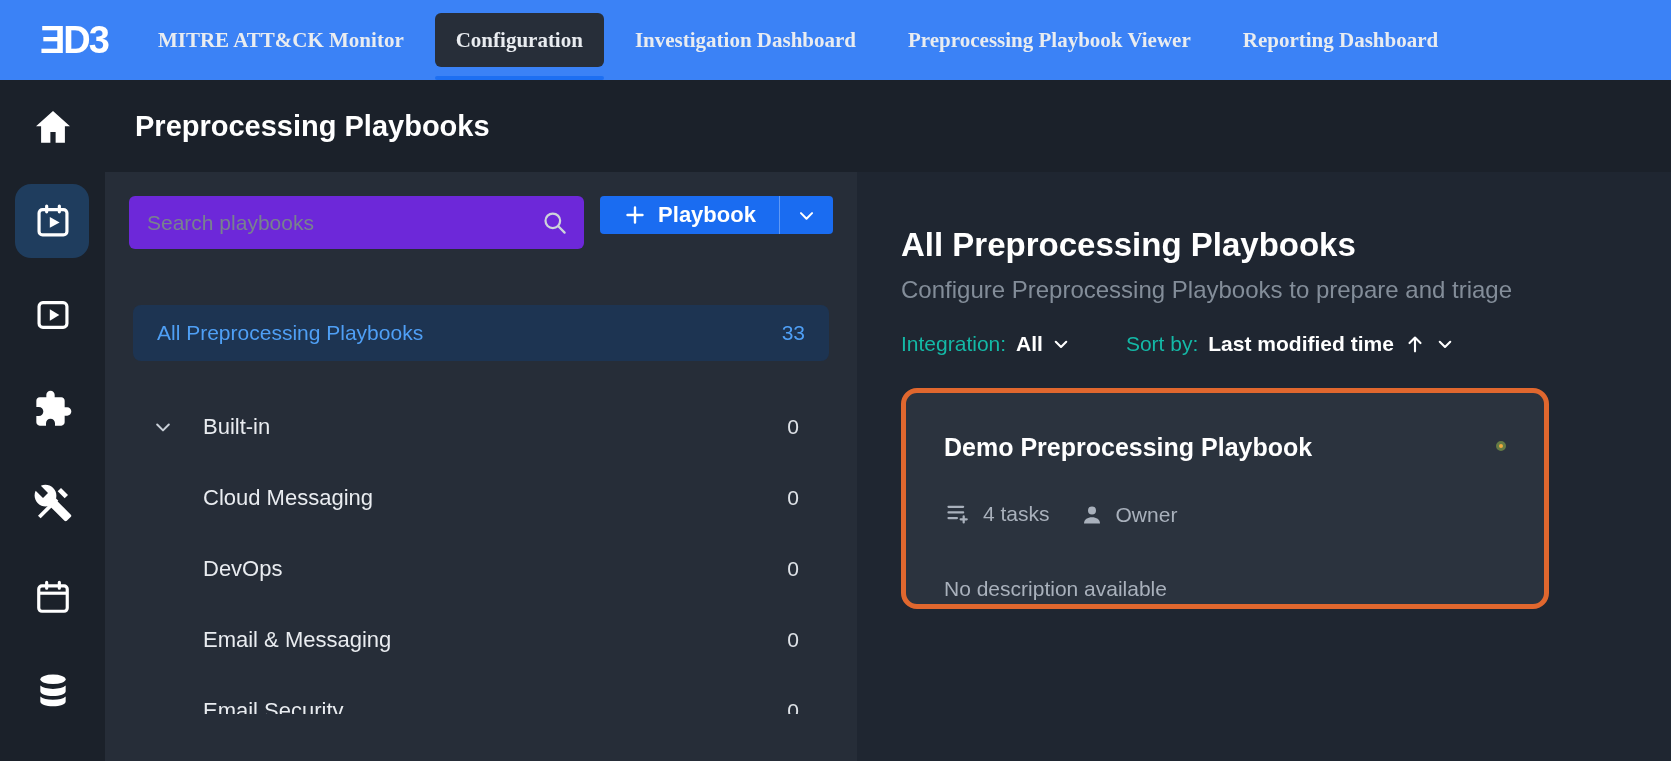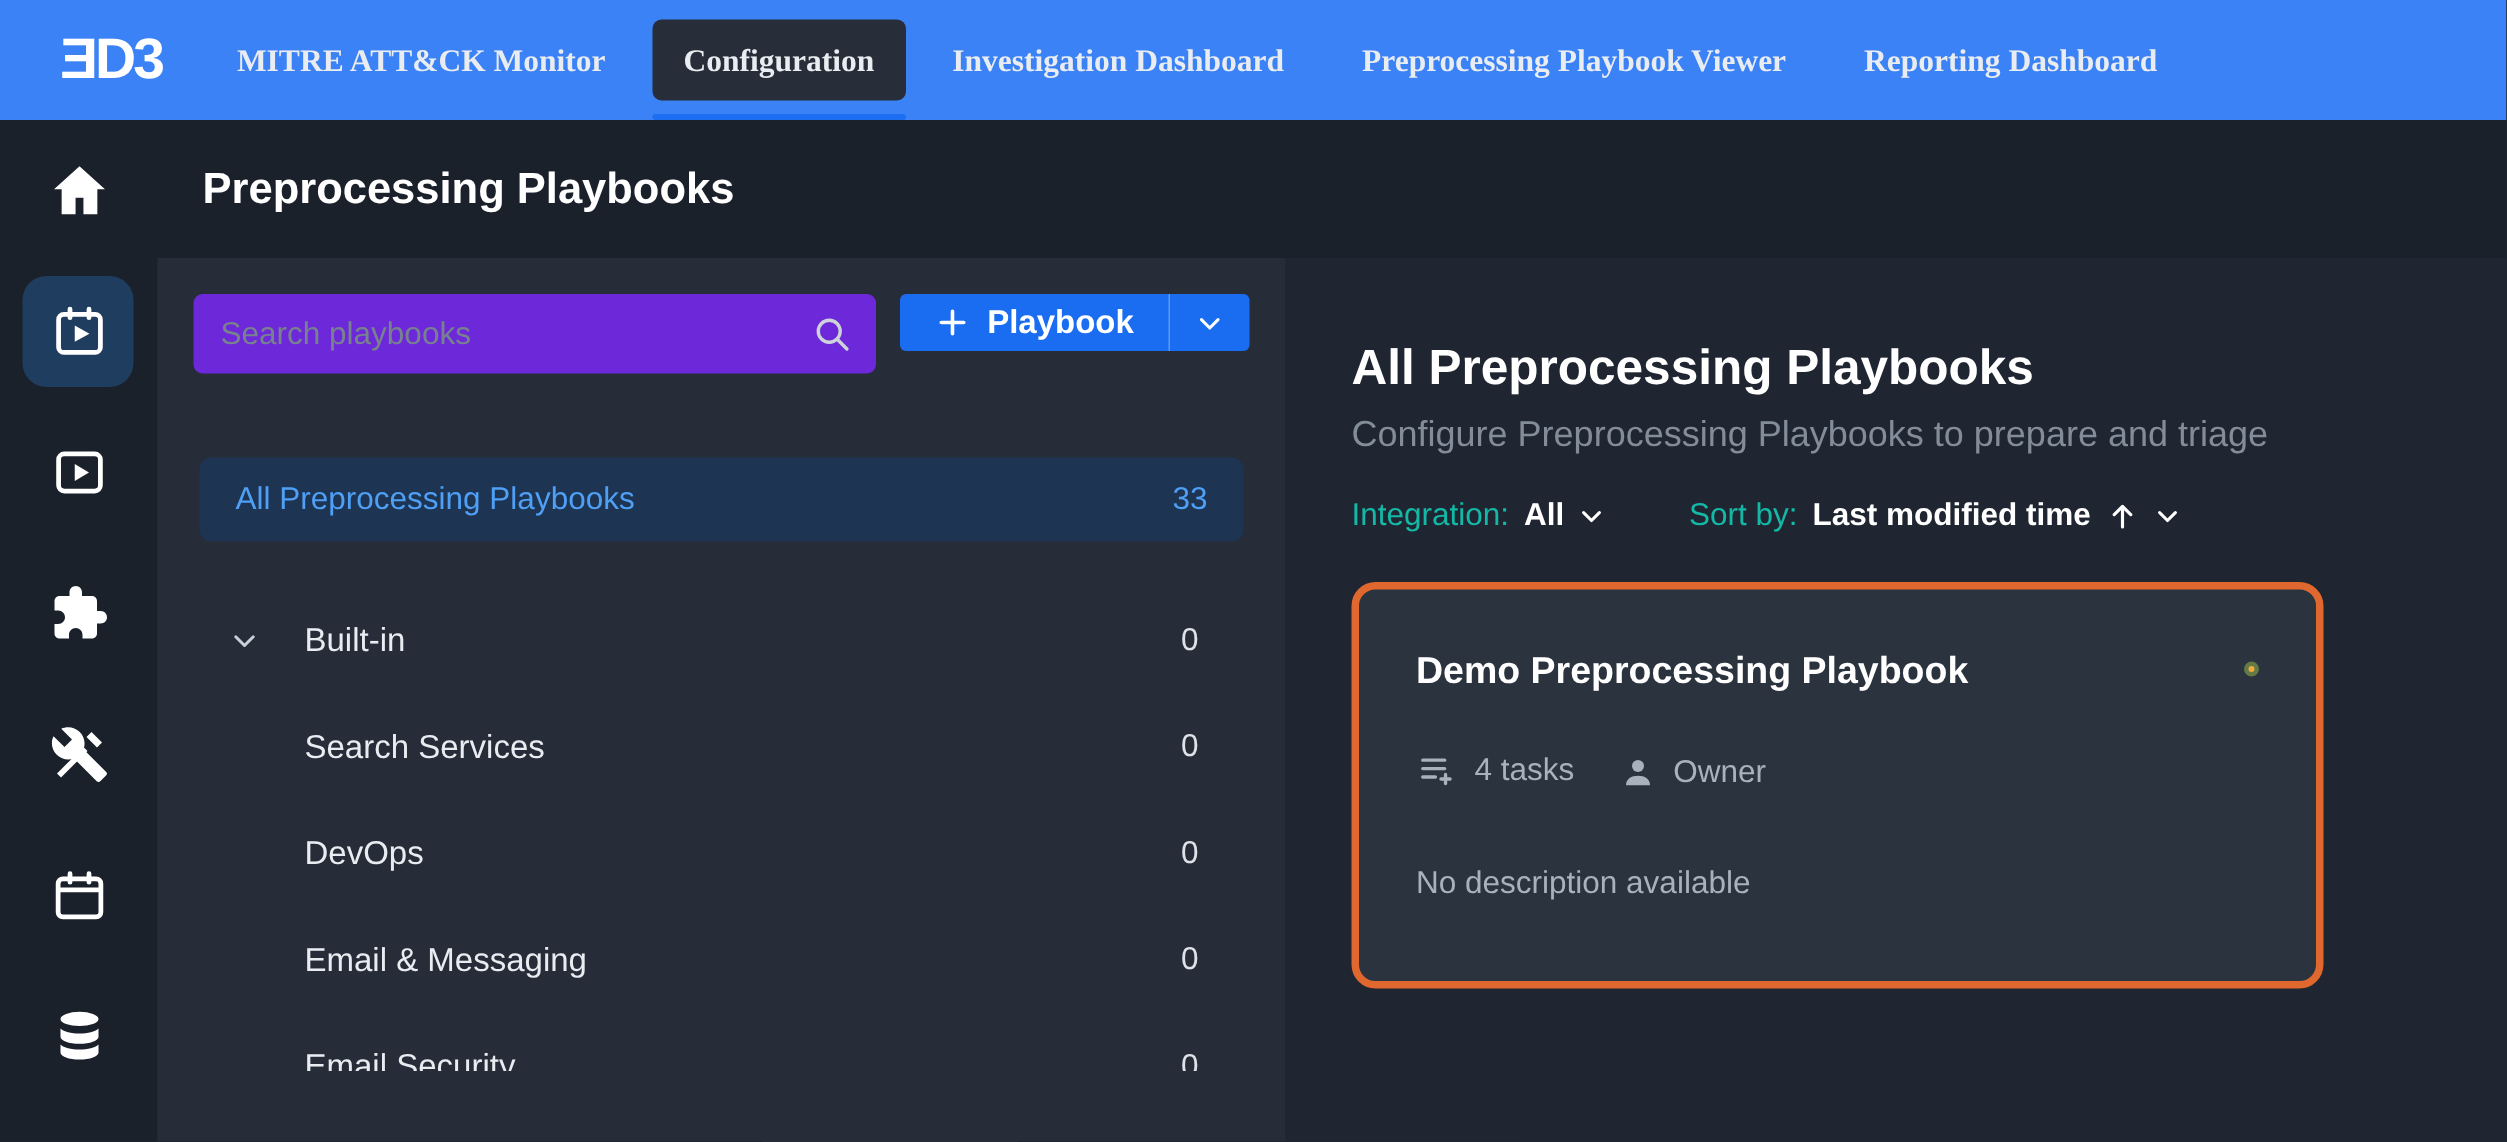--- a/index.html
+++ b/index.html
@@ -66,21 +66,21 @@
   
   .right-panel { flex:1; background:#1f2631; overflow:hidden; padding-left:44px; min-width:0; }
   .main-heading { margin:54px 0 0; font-size:33px; font-weight:700; color:#fff; }
   .main-sub { margin-top:12px; font-size:24px; color:#838d99; white-space:nowrap; overflow:hidden; }
   .filter-row { margin-top:28px; display:flex; align-items:center; font-size:21px; gap:10px; }
   .f-label { color:#14b8a6;text-align:right; }
   .f-value { color:#fff; font-weight:600; display:flex; align-items:center; gap:9px; cursor:pointer; }
   .group-gap { width:36px; }
   .icon-btn { display:flex; align-items:center; color:#fff; cursor:pointer; }
 
-  .card { margin-top:32px; width:648px; height:271px; background:#2b333e; border:5px solid #e0672e;
+  .card { margin-top:32px; width:648px; height:221px; background:#2b333e; border:5px solid #e0672e;
     border-radius:16px; padding:40px 38px 32px; cursor:pointer; }
   .card-head { display:flex; justify-content:space-between; align-items:flex-start; }
   .card-title { font-size:25px; font-weight:700; color:#fff; }
   .status-dot { width:10px; height:10px; border-radius:50%; background:#f0a93c; border:3px solid #637a45; margin-top:8px; flex:0 0 auto; }
   .card-meta { margin-top:38px; display:flex; align-items:flex-end; gap:30px; color:#a9b1bc; font-size:21px; }
   .meta-item { display:flex; align-items:center; gap:12px; }
   .card-desc { margin-top:50px; color:#a9b1bc; font-size:21px; }
 </style>
 </head>
 <body>
@@ -198,21 +198,21 @@
             <div class="tree-row">
               <span class="chev">
                 <svg width="20" height="20" viewBox="0 0 24 24">
                   <path d="M5 9l7 7 7-7" fill="none" stroke="currentColor" stroke-width="2.4" stroke-linecap="round" stroke-linejoin="round"></path>
                 </svg>
               </span>
               <span class="tree-label">Built-in</span>
               <span class="tree-count">0</span>
             </div>
             <div class="tree-row child">
-              <span class="tree-label">Search Services</span>
+              <span class="tree-label">Cloud Messaging</span>
               <span class="tree-count">0</span>
             </div>
             <div class="tree-row child">
               <span class="tree-label">DevOps</span>
               <span class="tree-count">0</span>
             </div>
             <div class="tree-row child">
               <span class="tree-label">Email &amp; Messaging</span>
               <span class="tree-count">0</span>
             </div>

